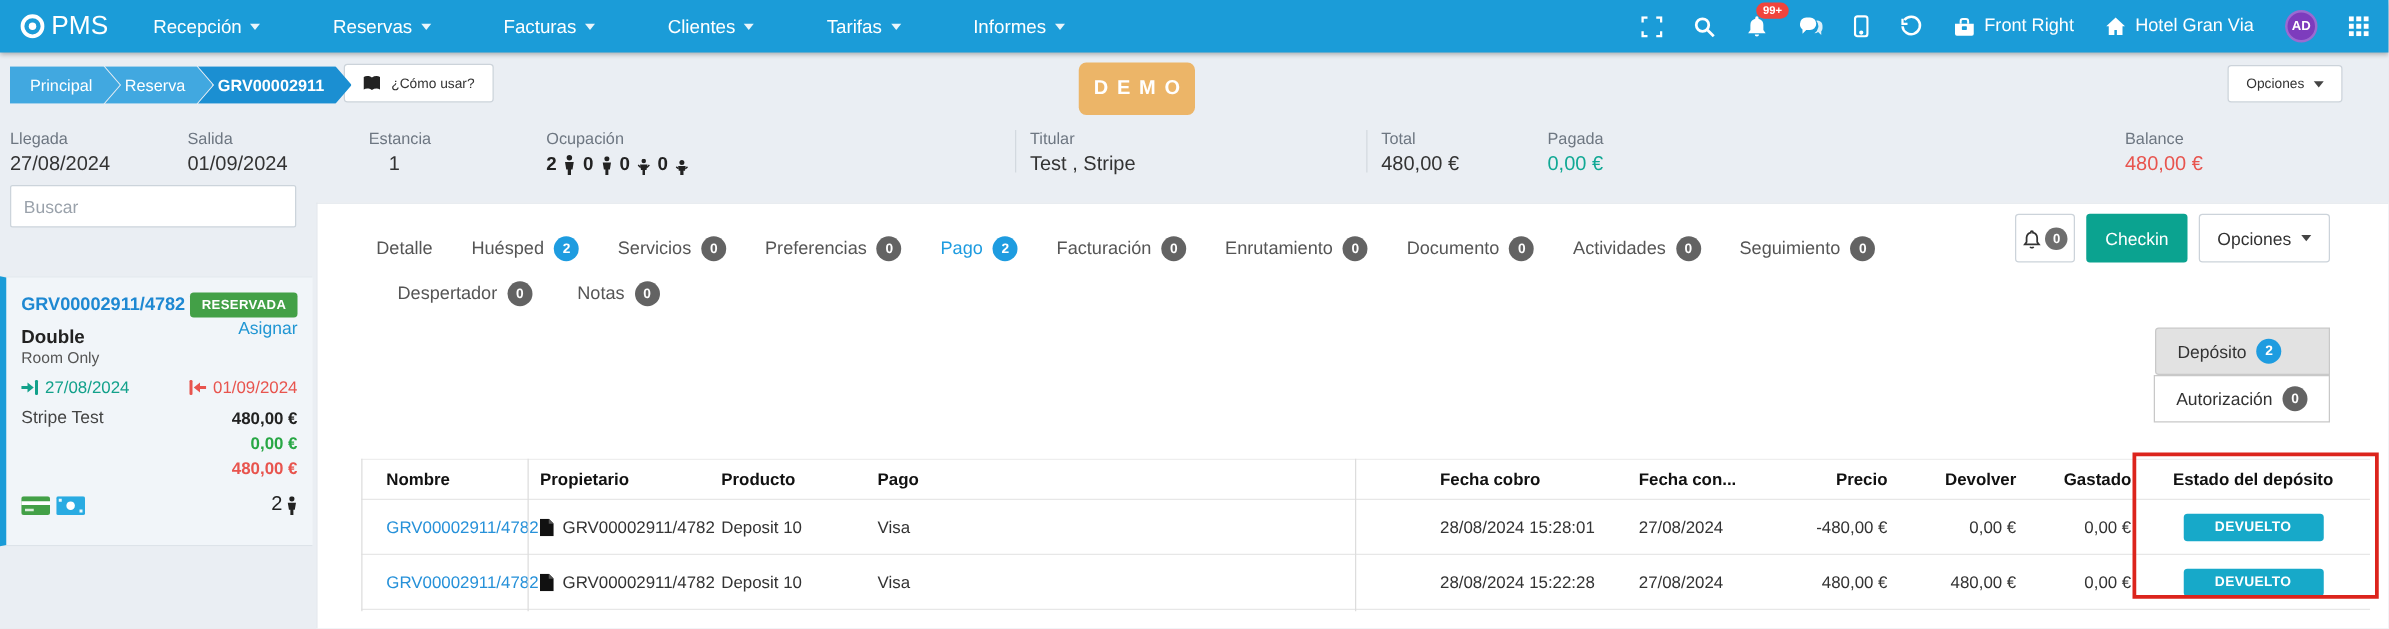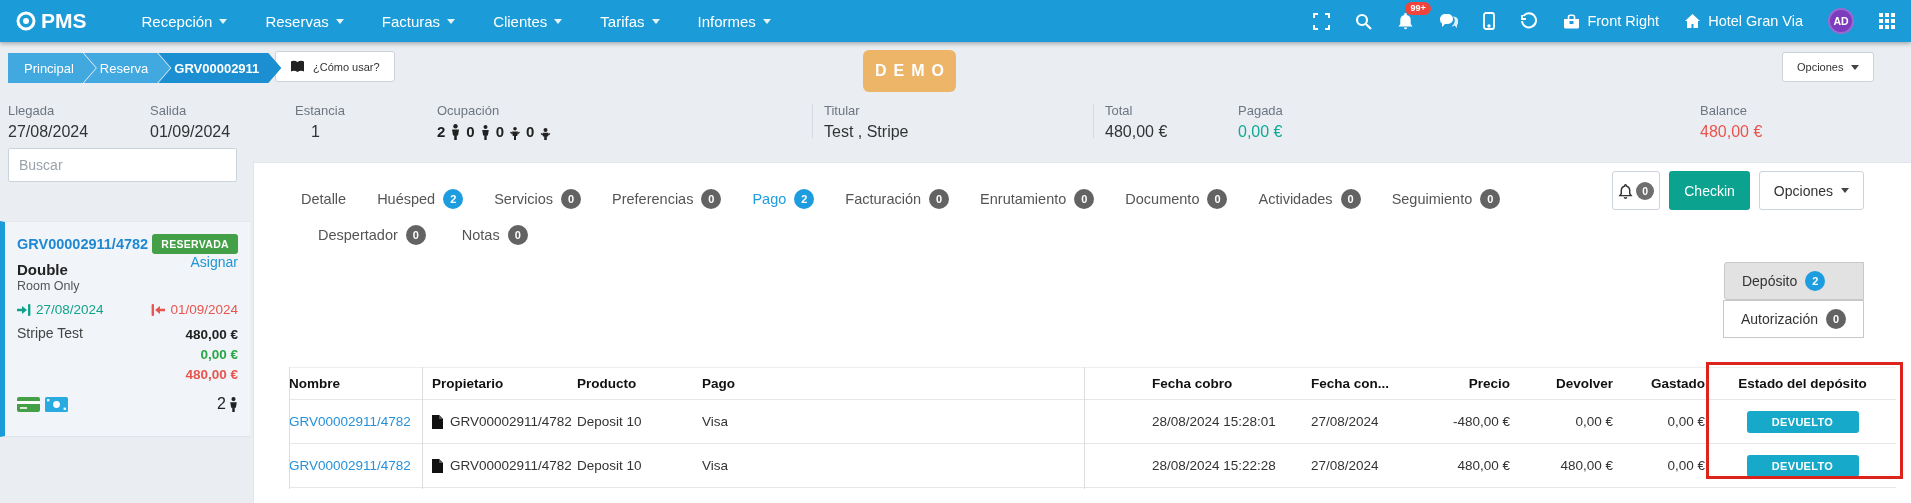--- a/index.html
+++ b/index.html
@@ -2,22 +2,22 @@
 <html><head>
 <meta charset="utf-8">
 <style>
   * { margin:0; padding:0; box-sizing:border-box; }
   body { font-family:"Liberation Sans",sans-serif; background:#dfe4ea; }
   #root { position:relative; width:1911px; height:503px; background:#eaeef3; overflow:hidden; }
 
   
   .navbar { position:absolute; top:0; left:0; width:1911px; height:42px; background:#1b9cd8;
             display:flex; align-items:center; padding:0 16px; box-shadow:0 2px 4px rgba(0,0,0,.28); z-index:20;}
-  .logo { display:flex; align-items:center; gap:5px; color:#fff; font-weight:bold; font-size:21px; margin-right:36px;}
-  .menu { display:flex; gap:38px;margin-left:19px; }
+  .logo { display:flex; align-items:center; gap:5px; color:#fff; font-weight:normal; font-size:21px; margin-right:36px;}
+  .menu { display:flex; gap:58px; }
   .menu-item { color:#fff; font-size:15px; display:flex; align-items:center; gap:7px; cursor:pointer;}
   .caret { width:0; height:0; border-left:4px solid transparent; border-right:4px solid transparent; border-top:5px solid rgba(255,255,255,.9); display:inline-block;}
   .nav-right { margin-left:auto; display:flex; align-items:center; gap:25px; }
   .nav-ic { position:relative; display:flex; align-items:center; gap:7px; color:#fff; font-size:14.5px; cursor:pointer;}
   .nav-badge { position:absolute; top:-10px; left:8px; background:#f0443c; color:#fff; font-size:9px; font-weight:bold;
                padding:2px 5px; border-radius:8px; line-height:1;}
   .avatar { width:26px; height:26px; border-radius:50%; background:#7d3cbd; border:2px solid #9b6ad1; color:#fff;
             font-size:10.5px; font-weight:bold; display:flex; align-items:center; justify-content:center;}
 
   
@@ -93,21 +93,21 @@
             display:flex; align-items:center; gap:8px; margin-left:-1px; cursor:pointer;}
   .subtab.first { border-radius:3px 0 0 3px; margin-left:0;}
   .subtab.last { border-radius:0 3px 3px 0;}
   .subtab.active { background:#e2e2e2;}
   .newbtns { position:absolute; top:155px; right:28px; display:flex; gap:13px;}
 
   
   .tbl { position:absolute; top:204px; left:35px; width:1607px; font-size:13.5px; color:#333;}
   .trow { display:flex; align-items:center; border-bottom:1px solid #e7e7e7; height:44px;}
   .thead { height:33px; font-weight:bold; color:#111; border-top:1px solid #eee;}
-  .c1{width:133px; padding-left:0;} .c2{width:153px; padding-left:10px; display:flex; align-items:center; gap:7px;}
+  .c1{width:133px; padding-left:20px;} .c2{width:153px; padding-left:10px; display:flex; align-items:center; gap:7px;}
   .c3{width:125px; padding-left:2px;} .c4{width:384px; padding-left:2px;}
   .c5{width:227px; padding-left:68px;} .c6{width:105px;}
   .c7{width:100px; text-align:right; padding-right:6px;} .c8{width:103px; text-align:right; padding-right:6px;}
   .c9{width:90px; text-align:right; padding-right:4px;} .c10{width:187px; display:flex; justify-content:center;}
   .link { color:#2691d9; cursor:pointer;}
   .devuelto { background:#17a9c9; color:#fff; font-size:11px; font-weight:bold; letter-spacing:.3px;
               padding:5px 0; width:112px; text-align:center; border-radius:3px;}
   .tline { position:absolute; top:204px; width:1px; height:122px; background:#ddd;}
   .redbox { position:absolute; top:362px; left:1706px; width:197px; height:117px; border:3px solid #dc241c; z-index:6;}
 

